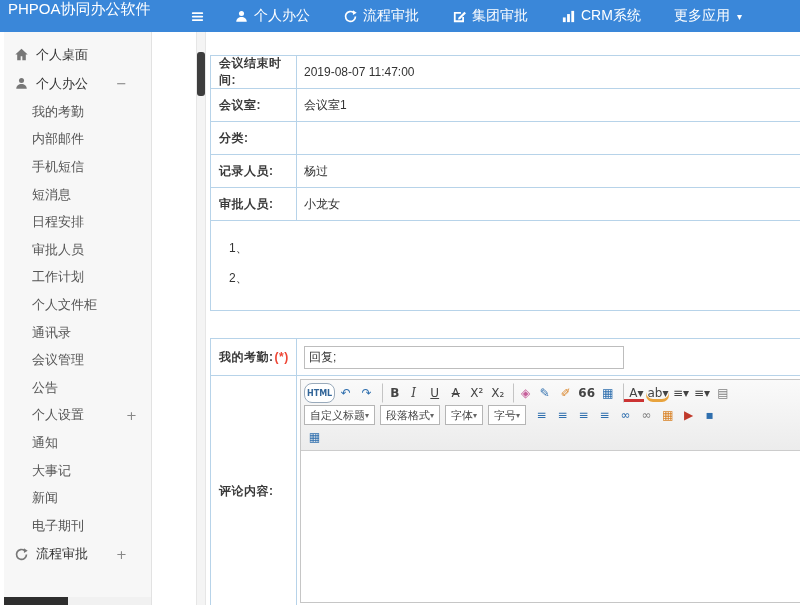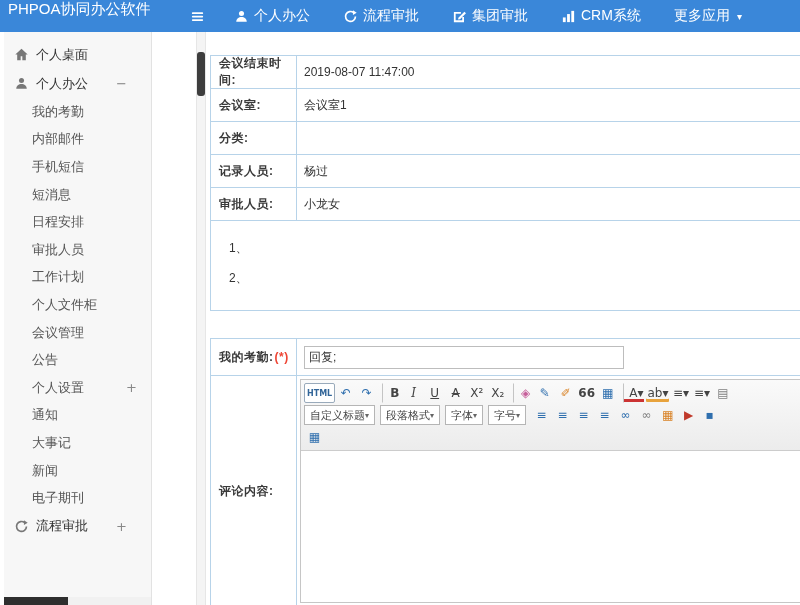--- a/index.html
+++ b/index.html
@@ -40,21 +40,21 @@
 
   .ctable{margin-top:27px;width:640px;border:1px solid #b7d3e9;border-bottom:none}
   .frow.subj{height:37px}
   .req{color:#e43;margin-left:1px;font-weight:bold;font-size:12px}
   .subj-input{width:320px;height:23px;border:1px solid #bdbdbd;background:#fff;font-size:12px;padding:0 4px;color:#333;font-family:inherit}
   .frow.body{height:231px;align-items:stretch}
   .ed-cell{display:block;padding:3px}
   .editor{height:100%;border:1px solid #c6c6c6;display:flex;flex-direction:column;background:#fff}
   .ed-toolbar{background:linear-gradient(#fafafa,#ececec);border-bottom:1px solid #ccc;padding:2px 3px}
   .ed-row{display:flex;align-items:center;flex-wrap:wrap;padding:1px 0}
-  .tb-btn{min-width:21px;height:20px;display:inline-flex;align-items:center;justify-content:center;font-size:12px;color:#444;cursor:pointer;border:1px solid transparent;border-radius:2px;padding:0 1px;font-family:"DejaVu Sans",sans-serif}
+  .tb-btn{min-width:21px;height:20px;display:inline-flex;align-items:center;justify-content:center;font-size:12px;color:#444;cursor:pointer;border:1px solid transparent;border-radius:8px;padding:0 1px;font-family:"DejaVu Sans",sans-serif}
   .t-html{font-size:8px;font-weight:bold;color:#369;border:1px solid #9ab;background:#fff;padding:0 2px}
   .sep-l{border-left:1px solid #c4c4c4;border-radius:0;margin-left:5px;padding-left:5px}
   .g-bold{font-weight:bold}
   .g-italic{font-style:italic;font-family:"DejaVu Serif",serif}
   .g-underline{text-decoration:underline}
   .g-strike{text-decoration:line-through}
   .cb-red{box-shadow:inset 0 -3px 0 #c33}
   .cb-orange{box-shadow:inset 0 -3px 0 #e8a33d}
   .c-blue{color:#2f6fae}
   .c-orange{color:#d98327}
@@ -200,20 +200,24 @@
         <div class="side-sub">
           <span>工作计划</span>
           <span class="side-toggle"></span>
         </div>
 
         <div class="side-sub">
           <span>个人文件柜</span>
           <span class="side-toggle"></span>
         </div>
 
+        <div class="side-sub">
+          <span>通讯录</span>
+          <span class="side-toggle"></span>
+        </div>
 
         <div class="side-sub">
           <span>会议管理</span>
           <span class="side-toggle"></span>
         </div>
 
         <div class="side-sub">
           <span>公告</span>
           <span class="side-toggle"></span>
         </div>

